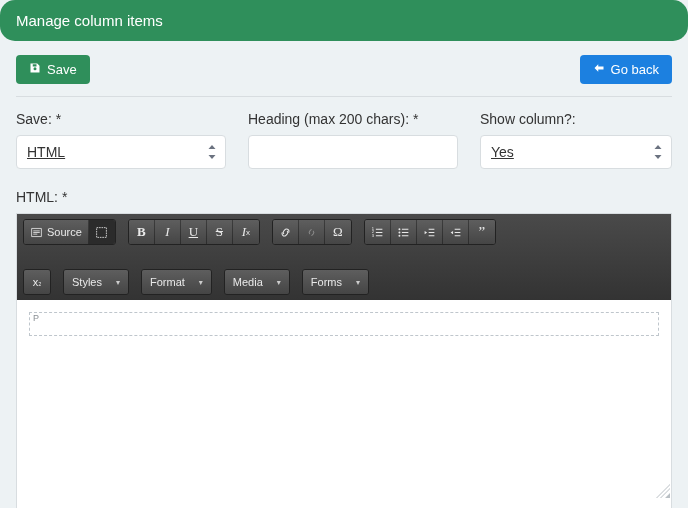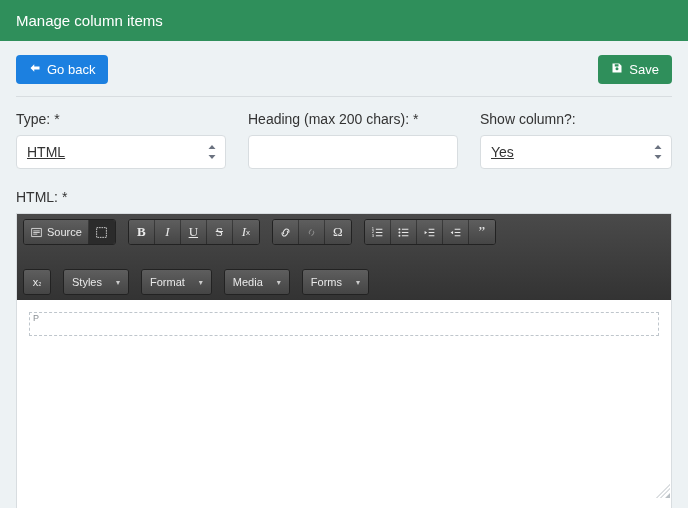--- a/index.html
+++ b/index.html
@@ -1,17 +1,17 @@
 <!DOCTYPE html>
 <html><head>
 <meta charset="utf-8">
 <style>
 * { box-sizing: border-box; margin: 0; padding: 0; }
 body { font-family: -apple-system, BlinkMacSystemFont, "Segoe UI", Arial, sans-serif; background: #edf2f4; font-size: 14px; color: #333; width: 688px; height: 508px; overflow: hidden; }
-.header { background: #2f8f5b; color: #fff; padding: 12px 16px; font-size: 15px; }
+.header { background: #2f8f5b; color: #fff; padding: 12px 16px; font-size: 15px; border-radius: 15px; }
 .content { padding: 14px 16px; }
 .actionbar { display: flex; justify-content: space-between; align-items: center; padding-bottom: 12px; border-bottom: 1px solid #d8dde0; }
 .btn { display: inline-flex; align-items: center; gap: 6px; border: none; border-radius: 4px; padding: 7px 13px; font-size: 13px; color: #fff; cursor: pointer; }
 .btn-blue { background: #1c80e0; }
 .btn-green { background: #2f8f5b; }
 .btn svg { width: 12px; height: 12px; fill: currentColor; }
 .form-row { display: flex; gap: 22px; margin-top: 14px; }
 .form-col { display: flex; flex-direction: column; }
 .col-type { flex: 0 0 210px; }
 .col-heading { flex: 0 0 210px; }
@@ -48,41 +48,41 @@
 </head>
 <body>
 
 <div class="header">
   <span>Manage column items</span>
 </div>
 
 <div class="content">
 
   <div class="actionbar">
+    <button class="btn btn-green">
+      <span>
+        <svg viewBox="0 0 16 16">
+            <path d="M2 2h9l3 3v9H2V2zm3 1v3h5V3H5zm1 6a2 2 0 1 0 4 0 2 2 0 0 0-4 0z"></path>
+          </svg>
+      </span>
+      <span>Save</span>
+    </button>
     <button class="btn btn-blue">
       <span>
         <svg viewBox="0 0 16 16">
             <path d="M7 3 2 8l5 5v-3h7V6H7z"></path>
           </svg>
       </span>
       <span>Go back</span>
     </button>
-    <button class="btn btn-green">
-      <span>
-        <svg viewBox="0 0 16 16">
-            <path d="M2 2h9l3 3v9H2V2zm3 1v3h5V3H5zm1 6a2 2 0 1 0 4 0 2 2 0 0 0-4 0z"></path>
-          </svg>
-      </span>
-      <span>Save</span>
-    </button>
   </div>
 
   <div class="form-row">
     <div class="form-col col-type">
-      <div class="label">Type: *</div>
+      <div class="label">Save: *</div>
       <div class="select-wrap">
         <div class="select"><span>HTML</span></div>
         <span class="sort-icon">
           <svg viewBox="0 0 10 14">
               <path fill="currentColor" d="M5 0 1.5 4h7L5 0zm0 14 3.5-4h-7L5 14z"></path>
             </svg>
         </span>
       </div>
     </div>
     <div class="form-col col-heading">

